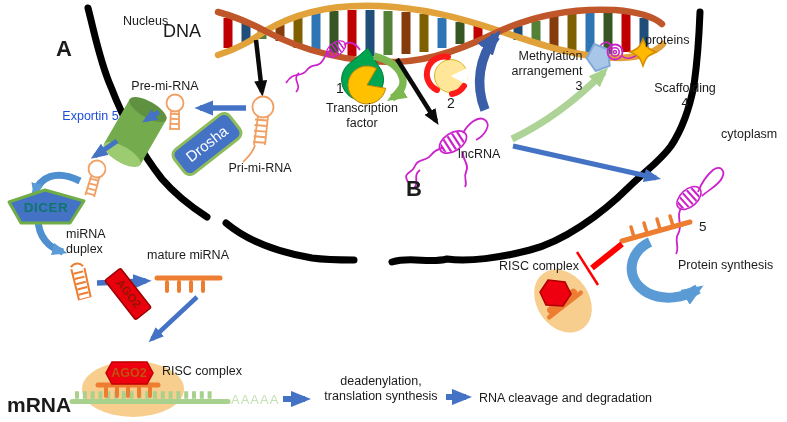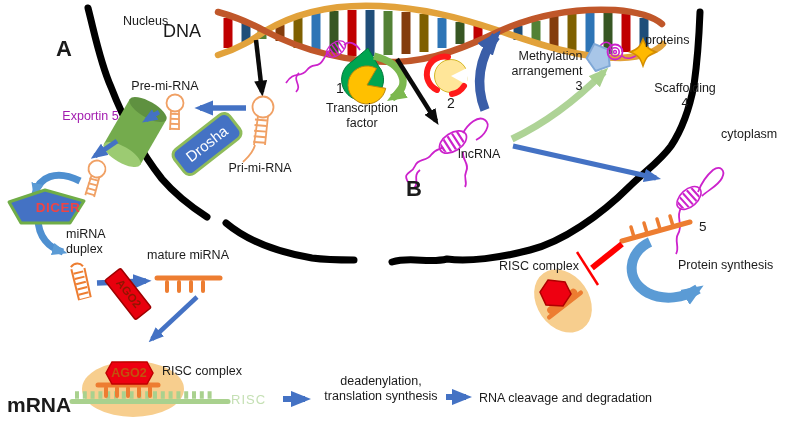--- a/index.html
+++ b/index.html
@@ -4,26 +4,26 @@
 <style>
   html,body{margin:0;padding:0;background:#fff;}
   #fig{position:relative;width:787px;height:422px;background:#ffffff;overflow:hidden;
        font-family:"Liberation Sans",sans-serif;}
   #art{position:absolute;left:0;top:0;}
   .lbl{position:absolute;font-size:12.5px;color:#1b1b1b;white-space:pre-line;line-height:1.2;}
   .cx{transform:translateX(-50%);text-align:center;}
   .big{font-weight:bold;font-size:22px;}
   .b18{font-weight:normal;font-size:18px;}
   .b21{font-weight:bold;font-size:21px;}
-  .green{color:#a21caf;padding-left:29px;}
+  .green{color:#1d4ed8;padding-left:29px;}
   .n{font-size:14px;}
   .drosha{transform:translate(-50%,-50%) rotate(-38deg);font-size:15px;color:#fff;}
   .ago2l{transform:translate(-50%,-50%) rotate(52deg);font-size:11.5px;color:#8E1600;font-weight:bold;}
   .ago2b{transform:translate(-50%,-50%);font-size:12.5px;color:#C0530F;font-weight:bold;}
-  .dicer{transform:translate(-50%,-50%);font-size:13.5px;color:#ef4444;font-weight:bold;letter-spacing:.5px;padding-left:24px;}
+  .dicer{transform:translate(-50%,-50%);font-size:13.5px;color:#0f766e;font-weight:bold;letter-spacing:.5px;}
   .polya{color:#C5E0B4;font-size:13px;letter-spacing:1px;}
 </style>
 </head>
 <body>
 
 <div id="fig">
 
 <svg id="art" width="787" height="422" viewBox="0 0 787 422">
   <defs>
     <marker id="mk-blue" viewBox="0 0 10 8" refX="7" refY="4" markerWidth="3.4" markerHeight="2.8" orient="auto" markerUnits="strokeWidth">
@@ -270,18 +270,18 @@
 <div class="lbl" style="left:66px;top:227px;">miRNA
 duplex</div>
 <div class="lbl ago2l" style="left:128px;top:294px;">AGO2</div>
 <div class="lbl cx" style="left:188px;top:248px;">mature miRNA</div>
 <div class="lbl" style="left:699px;top:219px;font-size:13.5px;">5</div>
 <div class="lbl cx" style="left:539px;top:259px;">RISC complex</div>
 <div class="lbl" style="left:678px;top:258px;">Protein synthesis</div>
 <div class="lbl ago2b" style="left:129px;top:373px;">AGO2</div>
 <div class="lbl" style="left:162px;top:364px;">RISC complex</div>
 <div class="lbl b21" style="left:7px;top:392px;">mRNA</div>
-<div class="lbl polya" style="left:231px;top:392px;">RISC</div>
+<div class="lbl polya" style="left:231px;top:392px;">AAAAA</div>
 <div class="lbl cx" style="left:381px;top:374px;">deadenylation,
 translation synthesis</div>
 <div class="lbl" style="left:479px;top:391px;">RNA cleavage and degradation</div>
 
 </div>
 
 </body></html>

